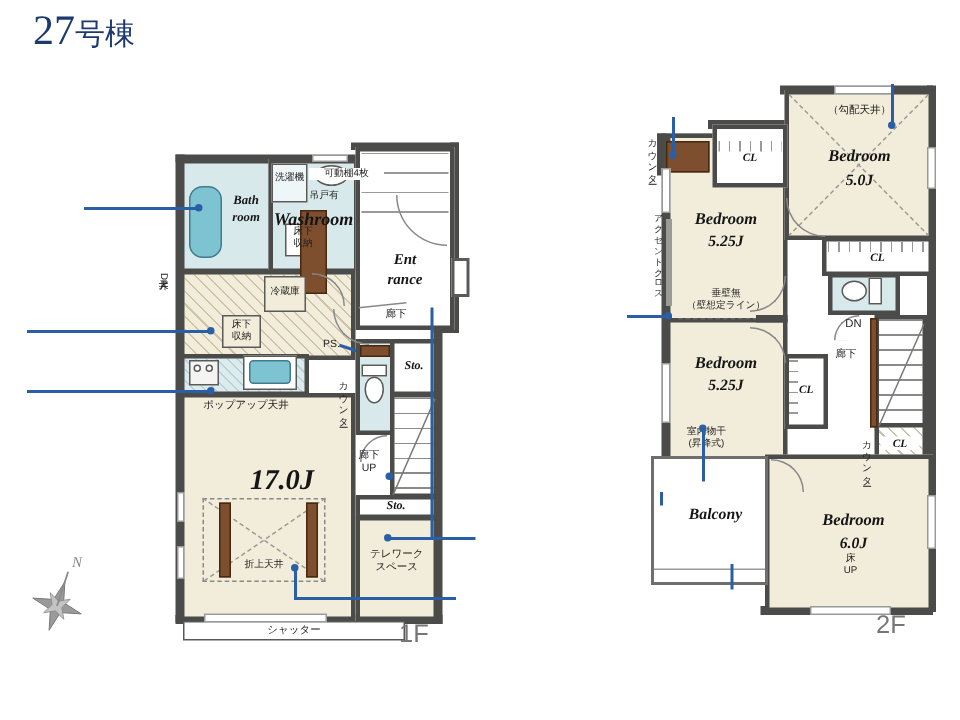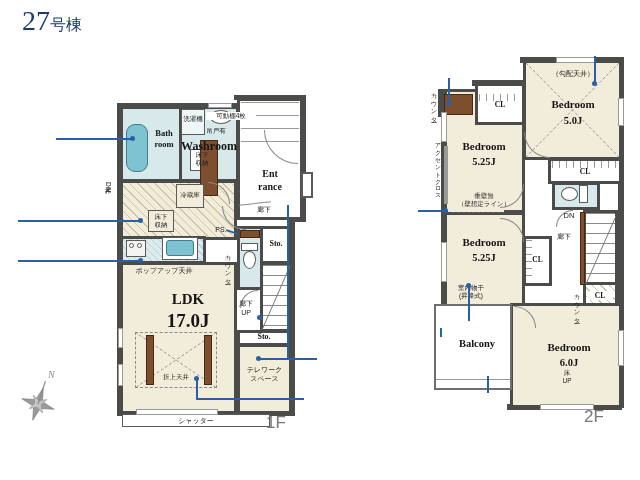--- a/index.html
+++ b/index.html
@@ -23,39 +23,39 @@
   .clhatch{background-color:#fff;
            background-image:repeating-linear-gradient(45deg, #c9c2a8 0 1px, transparent 1px 6px);}
   .tickh{position:absolute;background-image:repeating-linear-gradient(to right, #999 0 1px, transparent 1px 7px);}
   .tickv{position:absolute;background-image:repeating-linear-gradient(to bottom, #999 0 1px, transparent 1px 7px);}
   
   .bx{position:absolute;box-sizing:border-box;border:1px solid #5a5a58;background:#fff;}
   .wood{position:absolute;box-sizing:border-box;background:#7d4f2e;border:1px solid #46290f;}
   
   .lb{position:absolute;white-space:pre-line;font-size:7px;line-height:1.25;color:#222;
       text-align:center;font-family:"Liberation Sans",sans-serif;}
-  .sf{font-family:"Liberation Serif",serif;font-weight:bold;color:#151515;}
+  .sf{font-family:"Liberation Serif",serif;font-style:italic;font-weight:bold;color:#151515;}
   .vt{writing-mode:vertical-rl;text-orientation:mixed;letter-spacing:.5px;}
   
   .an{position:absolute;background:#2b5fa5;}
   .dt{position:absolute;width:5px;height:5px;border-radius:50%;background:#2b5fa5;}
   
   .wd{position:absolute;background:#fff;border:1px solid #9a9a9a;box-sizing:border-box;}
   .ar{position:absolute;box-sizing:border-box;}
   .title{position:absolute;left:22px;top:5px;color:#1d3a6e;font-family:"Liberation Serif",serif;}
   .flbl{position:absolute;color:#777;font-size:17px;font-family:"Liberation Sans",sans-serif;}
   svg{position:absolute;overflow:visible;}
 </style>
 </head>
 <body>
 
 <div class="canvas">
 
   <div class="title">
-    <span style="font-size:28px;">27</span><span style="font-size:16px;">号棟</span>
+    <span style="font-size:28px;">27</span><span style="font-size:20px;">号棟</span>
   </div>
 
   <div class="layer">
 
     <div class="w" style="left:117px;top:103px;width:122px;height:5px"></div>
     <div class="w" style="left:234px;top:95px;width:72px;height:5px"></div>
     <div class="w" style="left:117px;top:103px;width:6px;height:312px"></div>
     <div class="w" style="left:117px;top:410px;width:178px;height:6px"></div>
     <div class="w" style="left:289px;top:218px;width:6px;height:198px"></div>
     <div class="w" style="left:300px;top:95px;width:6px;height:126px"></div>
@@ -126,21 +126,20 @@
     <div class="lb vt" style="left:101px;top:165px;width:11px;height:44px;font-size:6.5px">天井DN</div>
     <div class="lb sf" style="left:252px;top:168px;width:36px;font-size:10px">Ent
 rance</div>
     <div class="lb" style="left:250px;top:206px;width:28px;font-size:7px">廊下</div>
     <div class="lb" style="left:211px;top:226px;width:20px;font-size:7px">PS.</div>
     <div class="lb vt" style="left:222px;top:242px;width:10px;height:48px;font-size:6.5px">カウンター</div>
     <div class="lb sf" style="left:262px;top:239px;width:28px;font-size:8px">Sto.</div>
     <div class="lb" style="left:234px;top:300px;width:24px;font-size:7px">廊下
 UP</div>
     <div class="lb" style="left:116px;top:267px;width:96px;font-size:7px">ポップアップ天井</div>
-    <div class="lb sf" style="left:148px;top:290px;width:80px;font-size:15px">LDK</div>
     <div class="lb sf" style="left:148px;top:309px;width:80px;font-size:19px">17.0J</div>
     <div class="lb" style="left:156px;top:373px;width:40px;font-size:6.5px;background:#f2edda">折上天井</div>
     <div class="lb sf" style="left:244px;top:332px;width:40px;font-size:8px">Sto.</div>
     <div class="lb" style="left:239px;top:366px;width:51px;font-size:7px">テレワーク
 スペース</div>
     <div class="lb" style="left:122px;top:417px;width:148px;font-size:7px">シャッター</div>
     <div class="flbl" style="left:266px;top:413px">1F</div>
 
     <div class="an" style="left:56px;top:138px;width:78px;height:2px"></div>
     <div class="dt" style="left:130px;top:136px"></div>

